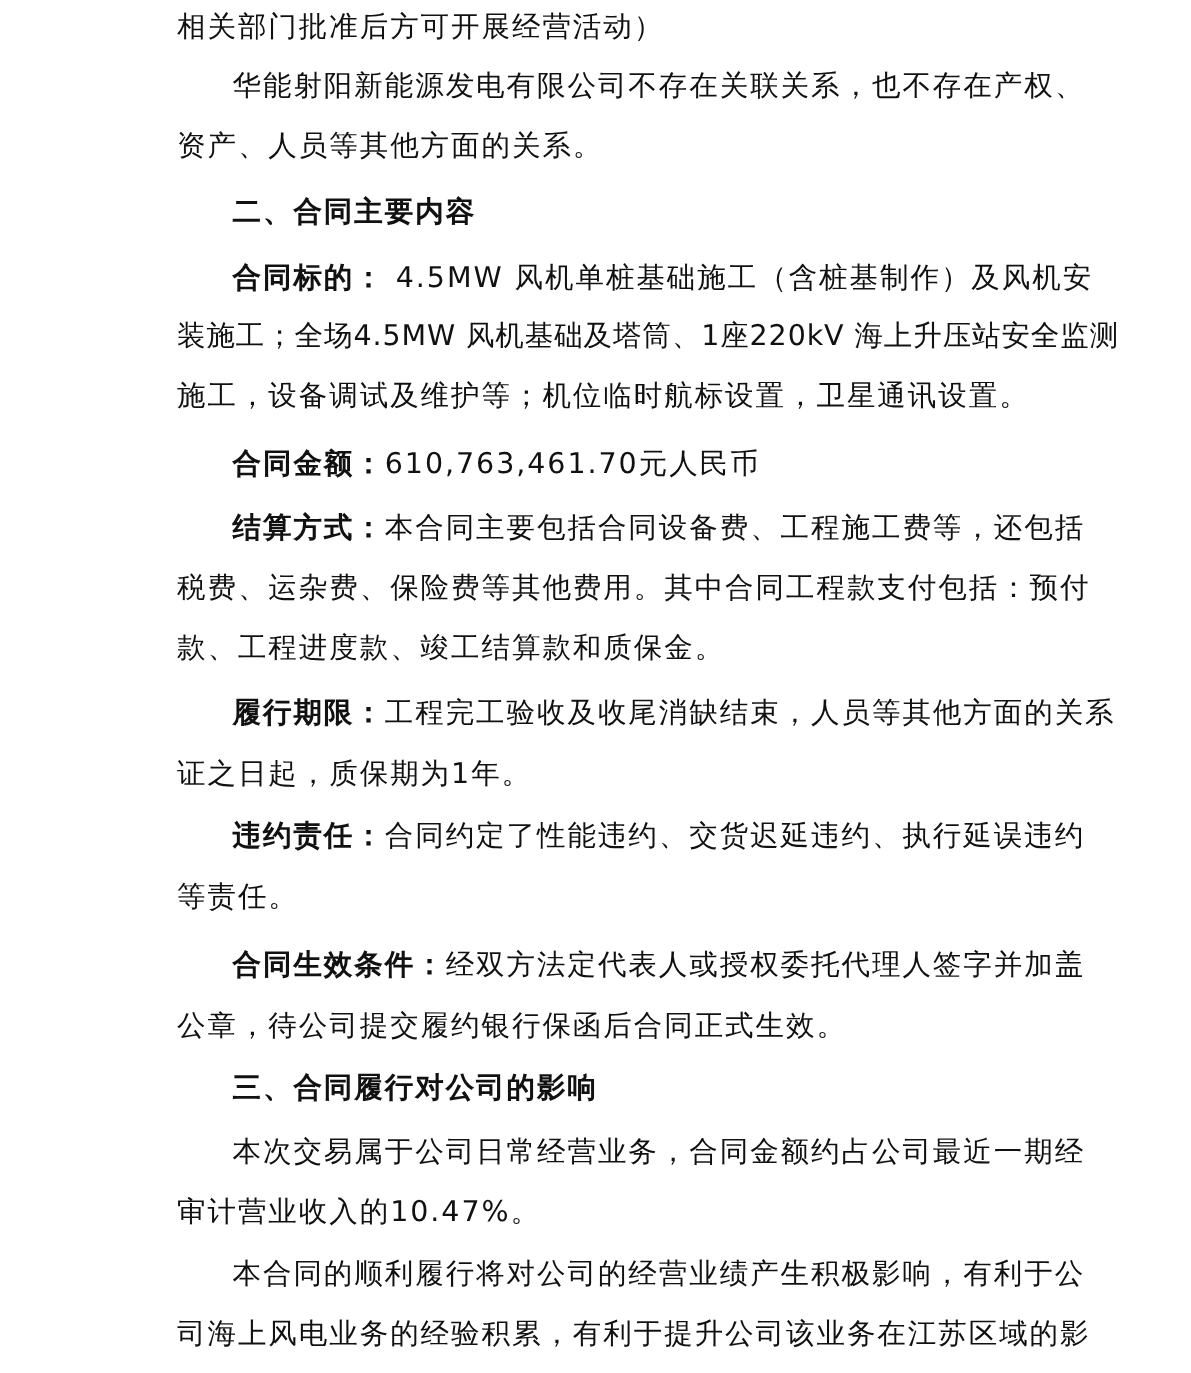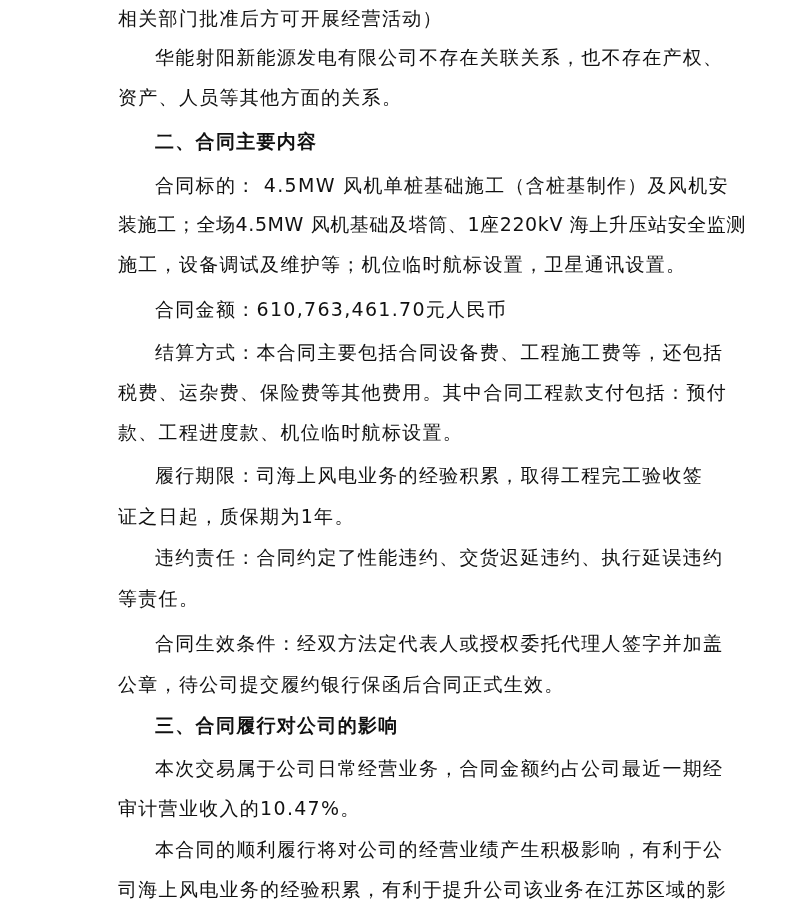--- a/index.html
+++ b/index.html
@@ -28,21 +28,21 @@
       font-size: 19px;
       line-height: 22px;
       letter-spacing: 1.3px;
     }
     .indent { left: 37px; }
     .heading {
       font-weight: bold;
       font-size: 19px;
       letter-spacing: 1.3px;
     }
-    .label { font-weight: normal; }
+    .label { font-weight: bold; }
   </style>
 </head>
 <body>
 
 <div class="page">
 
   <div class="line" style="top:7px">相关部门批准后方可开展经营活动）</div>
 
   <div class="line indent" style="top:46px">华能射阳新能源发电有限公司不存在关联关系，也不存在产权、</div>
   <div class="line" style="top:86px">资产、人员等其他方面的关系。</div>
@@ -56,24 +56,24 @@
   <div class="line" style="top:253px">施工，设备调试及维护等；机位临时航标设置，卫星通讯设置。</div>
 
   <div class="line indent" style="top:298px">
     <span class="label">合同金额：</span><span>610,763,461.70元人民币</span>
   </div>
 
   <div class="line indent" style="top:341px">
     <span class="label">结算方式：</span><span>本合同主要包括合同设备费、工程施工费等，还包括</span>
   </div>
   <div class="line" style="top:381px">税费、运杂费、保险费等其他费用。其中合同工程款支付包括：预付</div>
-  <div class="line" style="top:421px">款、工程进度款、机位临时航标设置。</div>
+  <div class="line" style="top:421px">款、工程进度款、竣工结算款和质保金。</div>
 
   <div class="line indent" style="top:464px">
-    <span class="label">履行期限：</span><span>司海上风电业务的经验积累，取得工程完工验收签</span>
+    <span class="label">履行期限：</span><span>工程完工验收及收尾消缺结束，人员等其他方面的关系</span>
   </div>
   <div class="line" style="top:505px">证之日起，质保期为1年。</div>
 
   <div class="line indent" style="top:546px">
     <span class="label">违约责任：</span><span>合同约定了性能违约、交货迟延违约、执行延误违约</span>
   </div>
   <div class="line" style="top:587px">等责任。</div>
 
   <div class="line indent" style="top:632px">
     <span class="label">合同生效条件：</span><span>经双方法定代表人或授权委托代理人签字并加盖</span>

